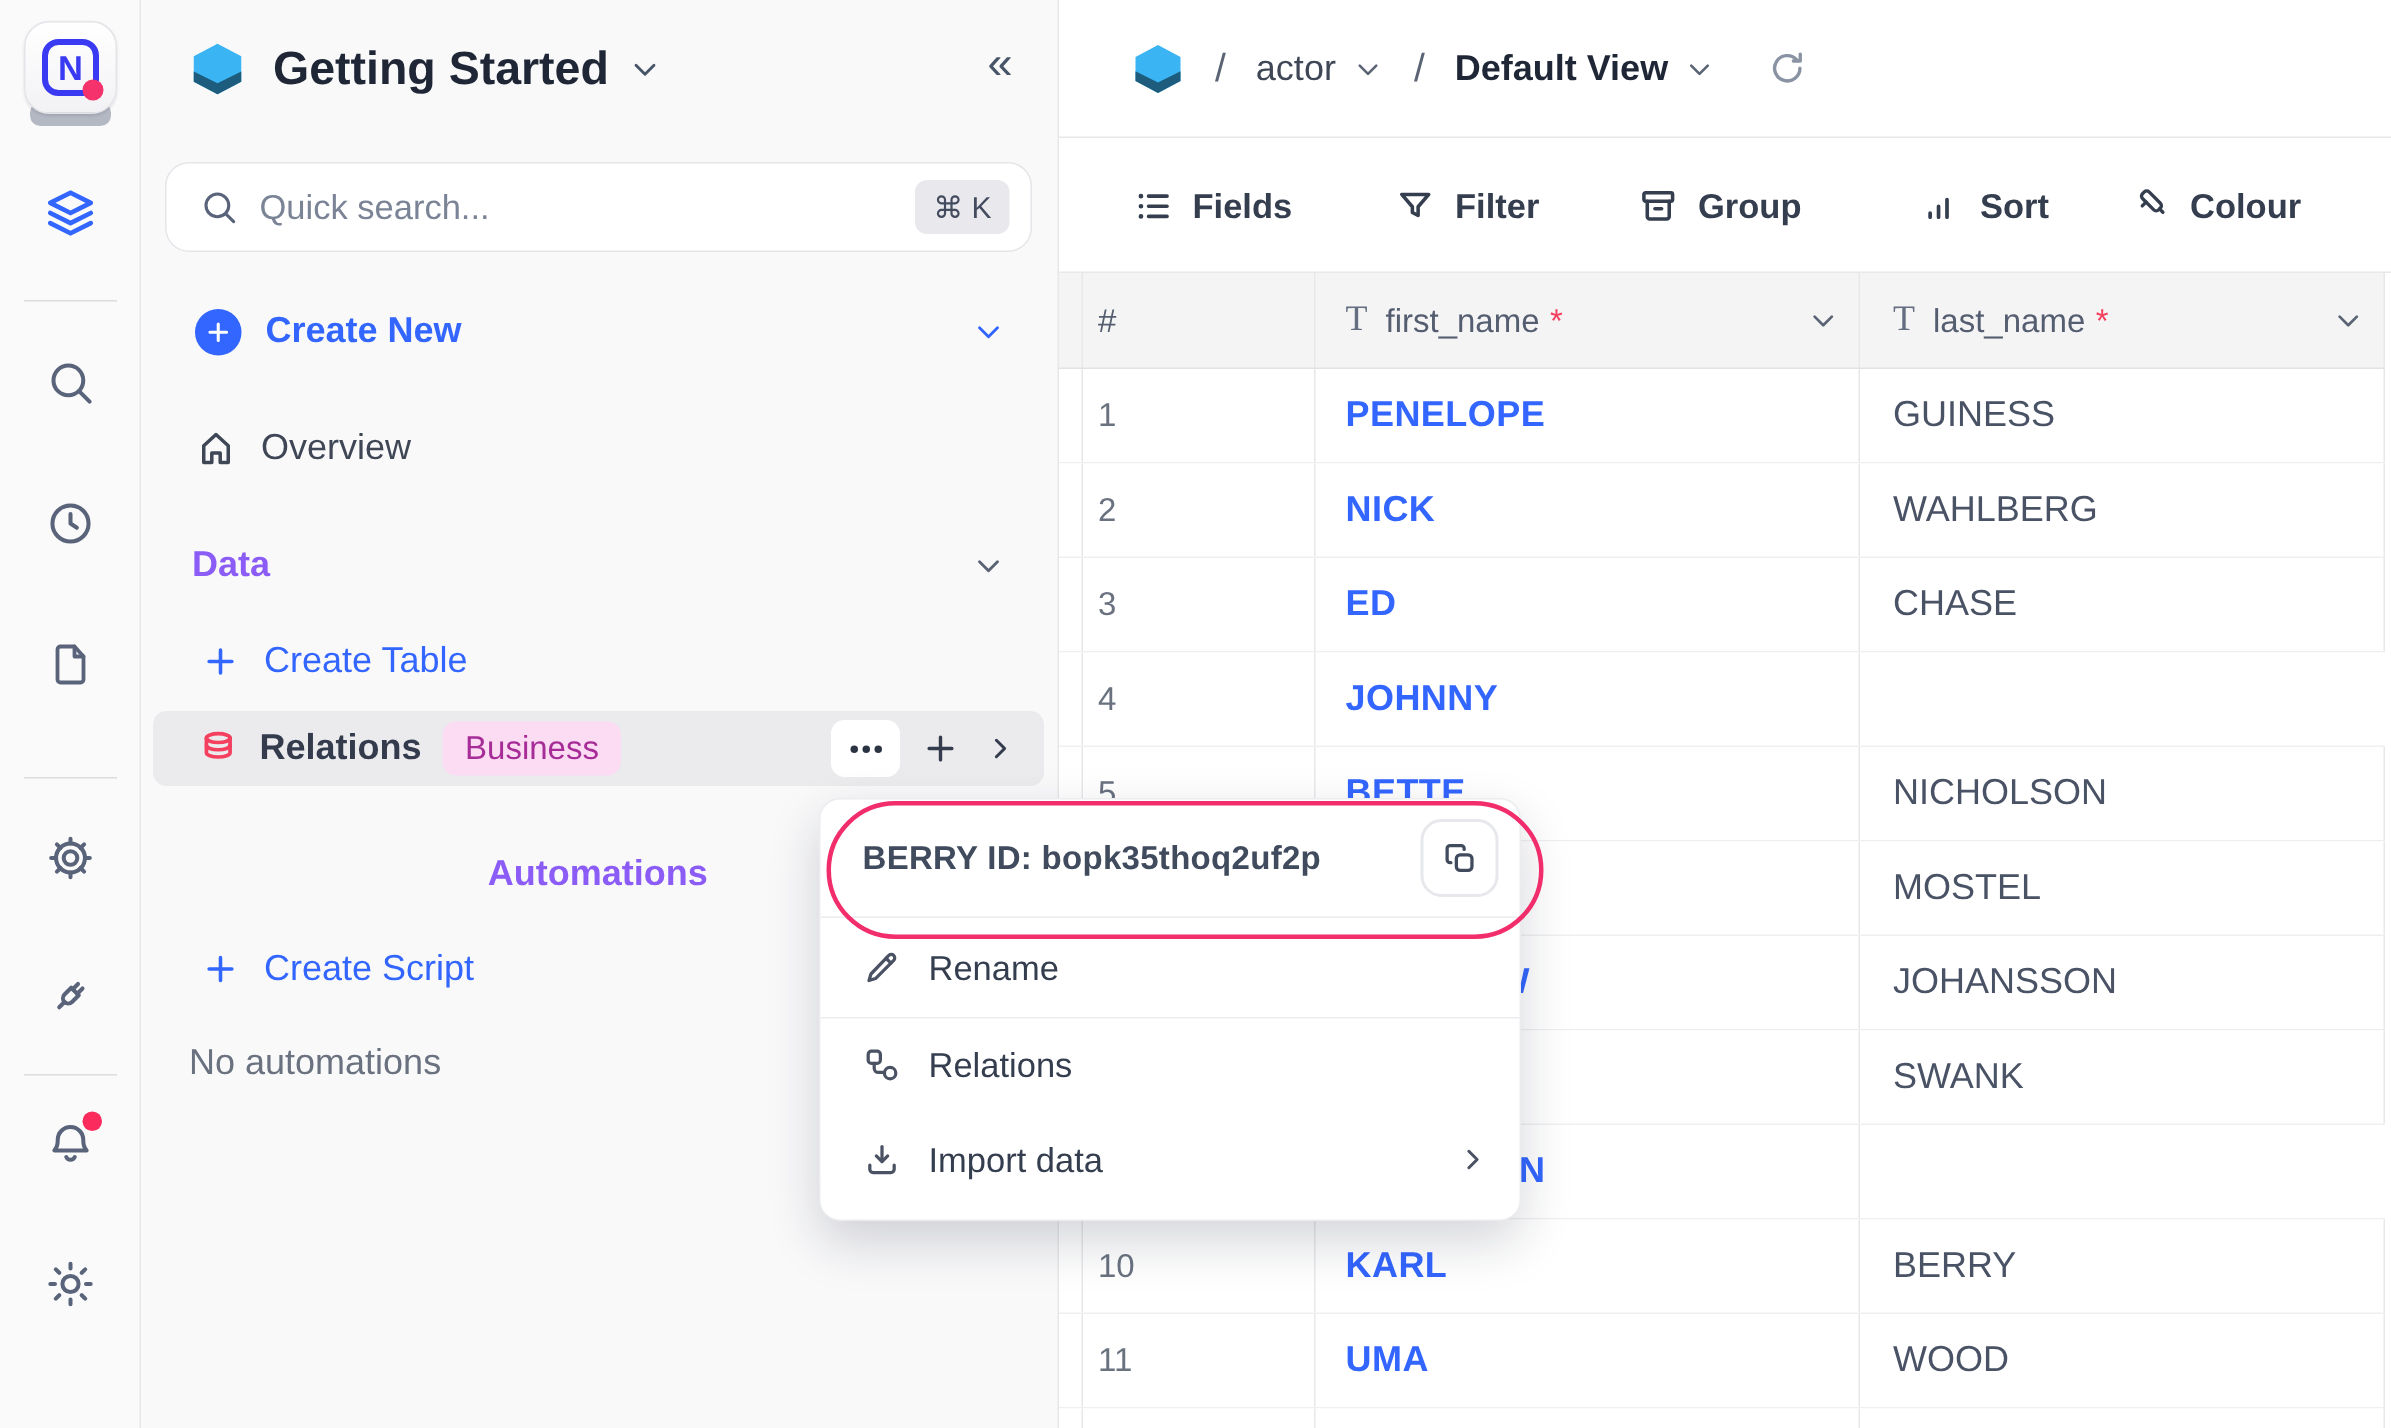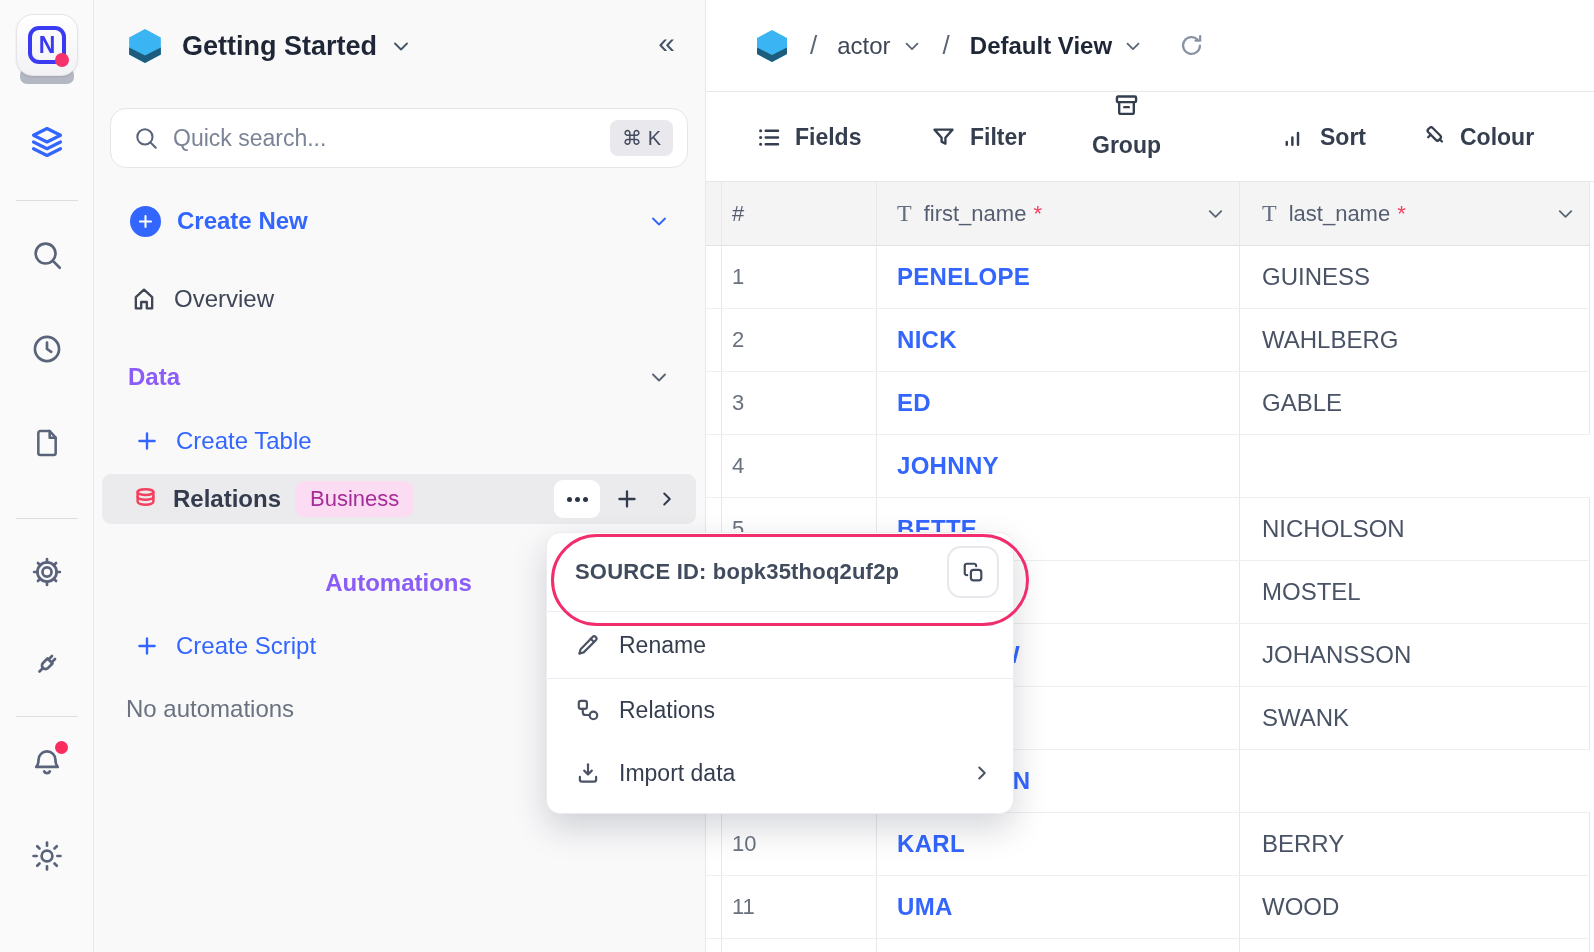--- a/index.html
+++ b/index.html
@@ -21,21 +21,21 @@
   .logo-cap { position:absolute; left:1px; top:0; width:62px; height:62px; border-radius:17px; background:linear-gradient(#ffffff,#f2f2f5); border:1px solid #e4e4e9; box-shadow:0 1px 2px rgba(30,35,60,.12); display:flex; align-items:center; justify-content:center; }
   .logo-frame { position:relative; width:38px; height:38px; border:4.5px solid #3a3af2; border-radius:11px; display:flex; align-items:center; justify-content:center; }
   .logo-n { font-size:23px; font-weight:800; color:#3a3af2; letter-spacing:-1px; }
   .logo-dot { position:absolute; right:-7px; bottom:-7px; width:14px; height:14px; border-radius:50%; background:#f5326b; }
   .bell-wrap { position:relative; }
   .bell-dot { position:absolute; right:-4px; top:-4px; width:13px; height:13px; border-radius:50%; background:#fb2c5d; }
 
   
   .sidebar { position:absolute; left:94px; top:0; width:612px; height:952px; background:#f9f9fa; border-right:1px solid #e8e8ea; z-index:10; }
   .sb-header { position:absolute; left:0; top:0; width:100%; height:92px; display:flex; align-items:center; padding:0 30px 0 32px; }
-  .sb-title { font-size:27px; font-weight:700; color:#1f2737; margin:0 12px 0 18px; }
+  .sb-title { font-size:31px; font-weight:700; color:#1f2737; margin:0 12px 0 18px; }
   .sb-collapse { margin-left:auto; font-size:30px; color:#475569; line-height:1; padding-bottom:6px; cursor:pointer; }
   .search-box { position:absolute; left:16px; top:108px; width:578px; height:60px; background:#fff; border:1px solid #e6e6ea; border-radius:16px; display:flex; align-items:center; padding:0 14px 0 22px; }
   .search-box input { flex:1; border:none; outline:none; background:transparent; font-family:"Liberation Sans",sans-serif; font-size:23px; color:#3f4756; margin-left:14px; min-width:0; }
   .search-box input::placeholder { color:#7b8496; }
   .kbd-badge { background:#e9e9ed; border-radius:8px; height:36px; padding:0 12px; display:flex; align-items:center; font-size:20px; color:#434c5e; white-space:nowrap; }
   .sb-row { position:absolute; left:0; width:100%; height:50px; display:flex; align-items:center; padding:0 34px 0 36px; cursor:pointer; }
   .sb-row .lbl { margin-left:16px; font-size:24px; }
   .blue { color:#3366ff; }
   .plus-circle { width:31px; height:31px; border-radius:50%; background:#3366ff; color:#fff; display:flex; align-items:center; justify-content:center; flex:none; }
   .sb-sec { position:absolute; left:0; width:100%; height:50px; display:flex; align-items:center; padding:0 34px; font-size:24px; font-weight:700; color:#8b5cf6;justify-content:center; }
@@ -285,21 +285,21 @@
           <path d="M5 6h.01M5 12h.01M5 18h.01" style="stroke-width:2.8"></path>
         </svg>
       <span class="t">Fields</span>
     </span>
     <span class="tb-item" style="left:224px;">
       <svg class="stroke-ico" width="27" height="27" viewBox="0 0 24 24" style="stroke-width:2.1">
           <path d="M4 5h16l-6.3 7.3v5.2l-3.4-1.8v-3.4z"></path>
         </svg>
       <span class="t">Filter</span>
     </span>
-    <span class="tb-item" style="left:386px;flex-direction:column;">
+    <span class="tb-item" style="left:386px;">
       <svg class="stroke-ico" width="27" height="27" viewBox="0 0 24 24" style="stroke-width:2.1">
           <rect x="3.5" y="4" width="17" height="5" rx="1"></rect>
           <path d="M5.5 9v9a1.5 1.5 0 0 0 1.5 1.5h10A1.5 1.5 0 0 0 18.5 18V9"></path>
           <path d="M10 13.5h4"></path>
         </svg>
       <span class="t">Group</span>
     </span>
     <span class="tb-item" style="left:574px;align-items:center;">
       <svg class="stroke-ico" width="27" height="27" viewBox="0 0 24 24" style="stroke-width:2.2">
           <path d="M6 18.5v-2.5M11 18.5v-6.5M16 18.5V8"></path>
@@ -348,21 +348,21 @@
     <div class="grid-row">
       <div class="cell col-gutter"></div>
       <div class="cell num col-num">2</div>
       <div class="cell first col-first">NICK</div>
       <div class="cell last col-last">WAHLBERG</div>
     </div>
     <div class="grid-row">
       <div class="cell col-gutter"></div>
       <div class="cell num col-num">3</div>
       <div class="cell first col-first">ED</div>
-      <div class="cell last col-last">GABLE</div>
+      <div class="cell last col-last">CHASE</div>
     </div>
     <div class="grid-row">
       <div class="cell col-gutter"></div>
       <div class="cell num col-num">4</div>
       <div class="cell first col-first">JOHNNY</div>
     </div>
     <div class="grid-row">
       <div class="cell col-gutter"></div>
       <div class="cell num col-num">5</div>
       <div class="cell first col-first">BETTE</div>
@@ -407,21 +407,21 @@
       <div class="cell col-gutter"></div>
       <div class="cell num col-num"></div>
       <div class="cell first col-first"></div>
       <div class="cell last col-last"></div>
     </div>
   </div>
 </div>
 
 <div class="popup">
   <div class="pu-source">
-    <span class="pu-source-lbl">SOURCE ID: bopk35thoq2uf2p</span>
+    <span class="pu-source-lbl">BERRY ID: bopk35thoq2uf2p</span>
     <span class="copy-btn">
       <svg class="stroke-ico" width="25" height="25" viewBox="0 0 24 24" style="stroke-width:2.1">
           <rect x="9.5" y="9.5" width="10" height="10" rx="2.5"></rect>
           <path d="M6 14.5h-.5A1.9 1.9 0 0 1 3.6 12.6V5.5a1.9 1.9 0 0 1 1.9-1.9h7.1a1.9 1.9 0 0 1 1.9 1.9V6"></path>
         </svg>
     </span>
   </div>
   <div class="pu-div"></div>
   <div class="pu-item" style="height:66px;">
     <span class="ic">

